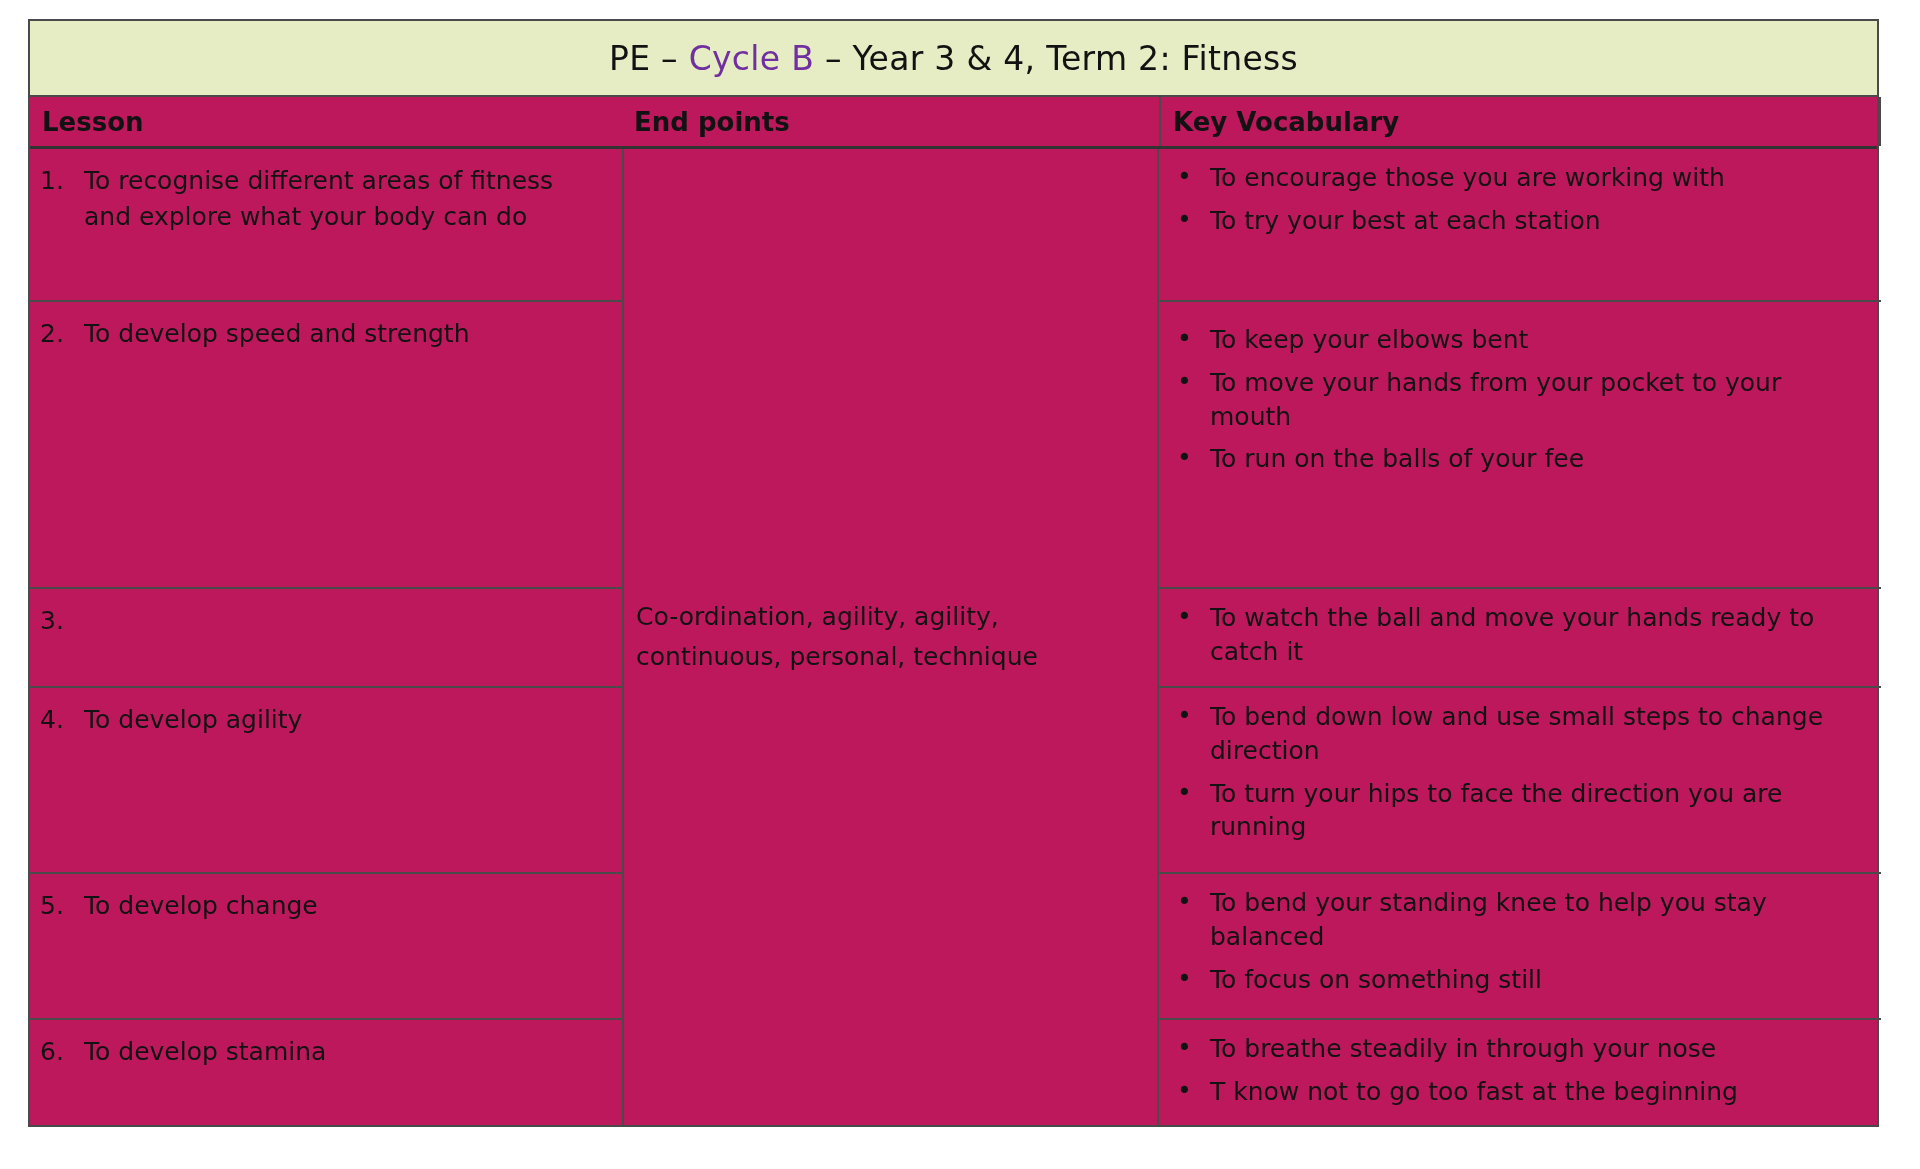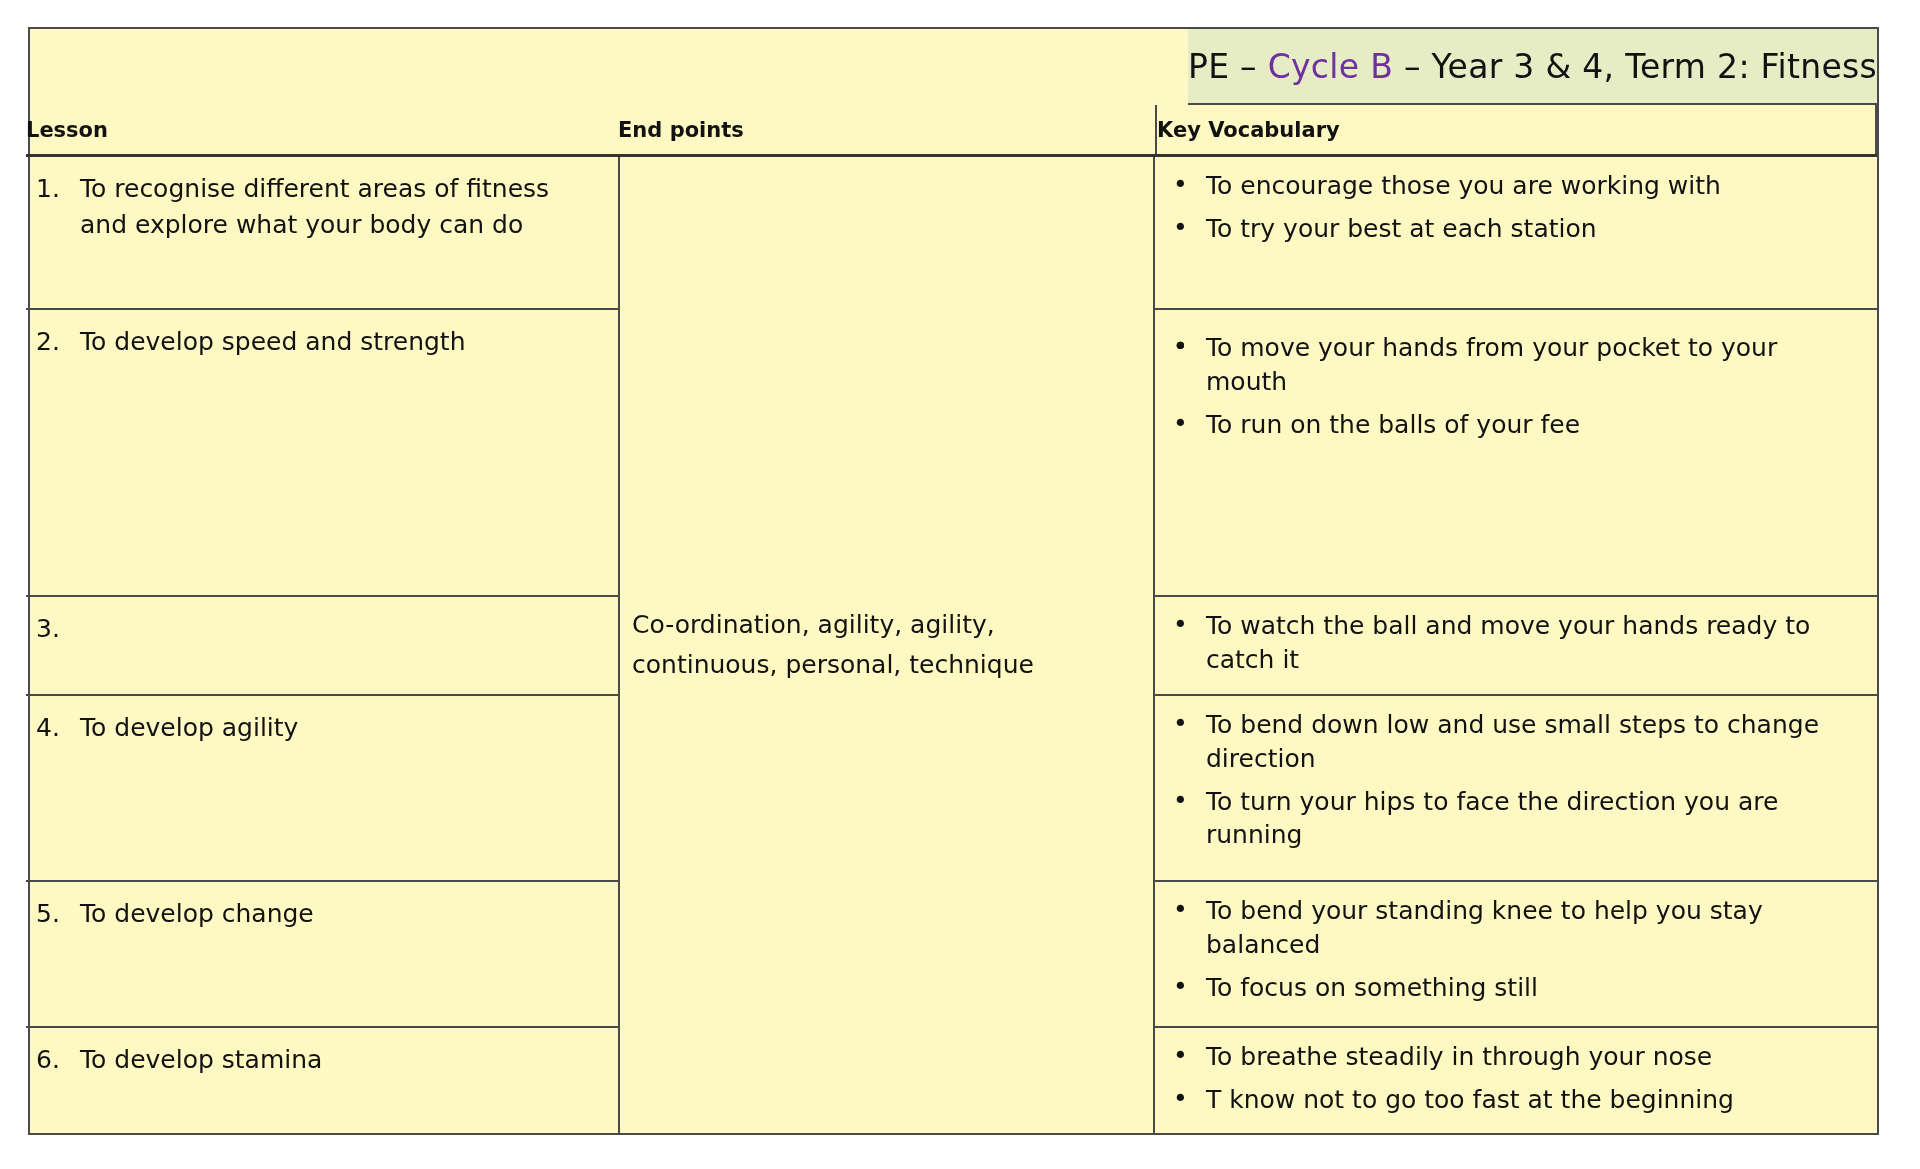--- a/index.html
+++ b/index.html
@@ -10,27 +10,26 @@
   }
   *{margin:0;padding:0;box-sizing:border-box;}
   html,body{width:1920px;height:1169px;background:#ffffff;}
   body{
     font-family:"DejaVu Sans", sans-serif;
     color:var(--text);
     position:relative;
   }
   .doc-table{
     position:absolute;
-    left:28px; top:27px;
+    left:28px; top:19px;
     width:1851px; height:1108px;
     border:2px solid var(--border);
     display:flex;
     flex-direction:column;
-    background:#fef9c3;
-    align-items:flex-end;
+    background:#be185d;
   }
   
   .title-bar{
     height:76px;
     background:var(--title-bg);
     border-bottom:2px solid var(--border);
     display:flex;
     align-items:center;
     justify-content:center;
   }
@@ -44,21 +43,22 @@
   .header-row{
     height:52px;
     display:grid;
     grid-template-columns:592px 537px 722px;
     border-bottom:3px solid #333333;
   }
   .header-cell{
     display:flex;
     align-items:center;
     font-weight:bold;
-    font-size:21px;
+    font-size:26px;
+    padding-left:12px;
   }
   .header-cell.c2{border-left:2px solid var(--border);border-right:2px solid var(--border);}
   
   .body-grid{
     flex:1;
     display:grid;
     grid-template-columns:592px 537px 722px;
     grid-template-rows:151px 287px 99px 186px 146px 107px;
     font-size:25px;
     line-height:1.42;
@@ -145,20 +145,21 @@
     <span class="lesson-num">2.</span>
     <span class="lesson-text">To develop speed and strength</span>
   </div>
       <div class="endpoints-cell" style="grid-row: 2;">
     <ul class="endpoints-list">
           <li class="endpoint-item">
     <span class="bullet">•</span>
   </li>
           <li class="endpoint-item">
     <span class="bullet">•</span>
+    <span>To keep your elbows bent</span>
   </li>
           <li class="endpoint-item">
     <span class="bullet">•</span>
     <span>To move your hands from your pocket to your mouth</span>
   </li>
           <li class="endpoint-item">
     <span class="bullet">•</span>
     <span>To run on the balls of your fee</span>
   </li>
         </ul>

